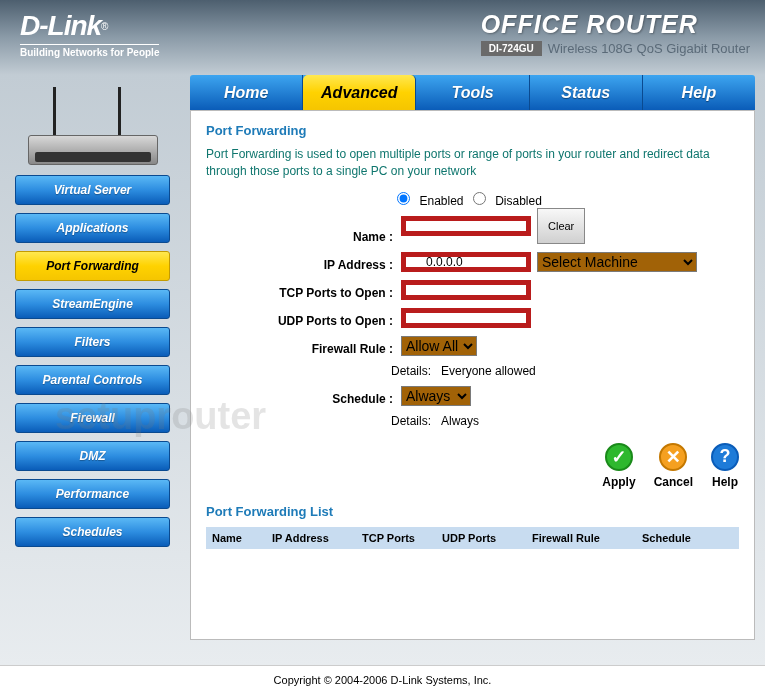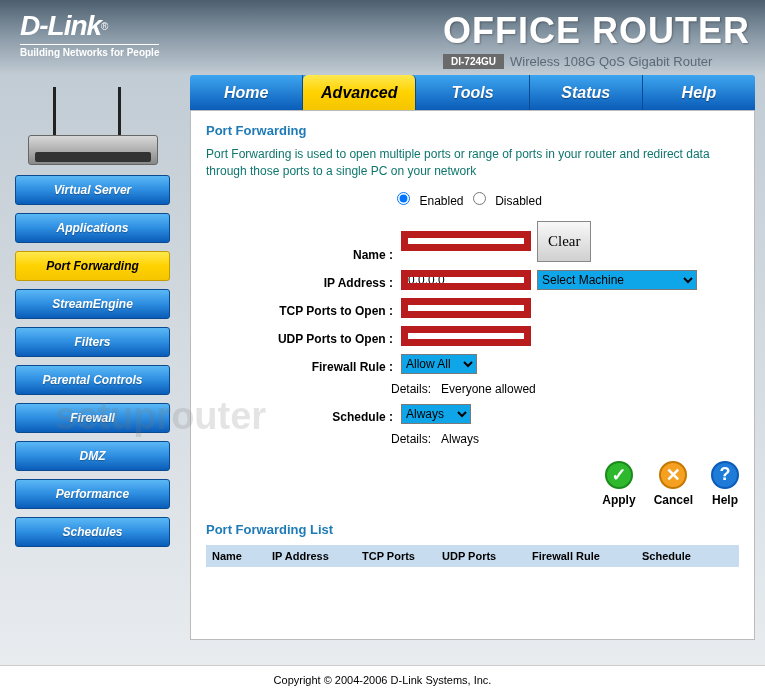--- a/index.html
+++ b/index.html
@@ -5,21 +5,21 @@
 * { box-sizing: border-box; margin: 0; padding: 0; }
 body { font-family: Arial, Helvetica, sans-serif; font-size: 12px; background: #fff; }
 .container { width: 765px; background: #fff; }
 .header { height: 75px; background: linear-gradient(to bottom, #4d5f6f 0%, #8b9ba8 50%, #c2ccd4 100%); position: relative; overflow: hidden; }
 .arc { position: absolute; width: 1200px; height: 600px; border-radius: 50%; background: radial-gradient(ellipse at top, rgba(255,255,255,0.15), transparent 60%); top: -500px; left: -200px; }
 .logo { position: absolute; left: 20px; top: 10px; color: white; }
 .logo-main { font-size: 28px; font-weight: bold; font-style: italic; letter-spacing: -1px; }
 .logo-r { font-size: 10px; vertical-align: super; }
 .logo-sub { font-size: 10px; font-weight: bold; border-top: 1px solid white; margin-top: 2px; padding-top: 2px; }
 .title-block { position: absolute; right: 15px; top: 10px; text-align: left; color: white; }
-.title-main { font-size: 36px; font-weight: bold; letter-spacing: 1px; text-shadow: 1px 1px 2px rgba(0,0,0,0.3); }
+.title-main { font-size: 25px; font-weight: bold; letter-spacing: 1px; text-shadow: 1px 1px 2px rgba(0,0,0,0.3); font-style: italic; }
 .model-line { display: flex; align-items: center; gap: 6px; margin-top: 2px; }
 .model-badge { background: #6a6a6a; color: white; font-size: 10px; font-weight: bold; padding: 2px 8px; }
 .model-text { font-size: 13px; color: #5a6a78; font-weight: normal; }
 .layout { display: flex; background: linear-gradient(to bottom, #c2ccd4 0%, #e8ecef 100%); min-height: 590px; }
 .sidebar { width: 185px; padding: 10px 8px; }
 .router-img { width: 150px; height: 80px; margin: 0 auto 10px; position: relative; }
 .router-body { position: absolute; bottom: 0; left: 10px; width: 130px; height: 30px; background: linear-gradient(to bottom, #d8d8d8, #888); border-radius: 3px; border: 1px solid #666; }
 .router-front { position: absolute; bottom: 2px; left: 6px; right: 6px; height: 10px; background: #333; border-radius: 2px; }
 .antenna { position: absolute; bottom: 28px; width: 3px; height: 50px; background: #222; }
 .antenna.a1 { left: 35px; }
@@ -27,28 +27,28 @@
 .nav-btn { display: block; width: 155px; margin: 8px auto; padding: 7px 0; text-align: center; font-size: 12px; font-weight: bold; font-style: italic; color: white; background: linear-gradient(to bottom, #5ab8f5 0%, #2d8de0 50%, #0a5cb8 100%); border: 1px solid #0a4a90; border-radius: 3px; cursor: pointer; text-shadow: 0 1px 1px rgba(0,0,0,0.3); }
 .nav-btn.active { color: #000; background: linear-gradient(to bottom, #ffe850 0%, #ffd200 50%, #f5c500 100%); border-color: #c49b00; text-shadow: none; }
 .content-wrap { flex: 1; padding: 0 10px 10px 5px; }
 .tabs { display: flex; height: 35px; background: linear-gradient(to bottom, #3da5f0, #0a5cb8); border-radius: 3px 3px 0 0; overflow: hidden; }
 .tab { flex: 1; display: flex; align-items: center; justify-content: center; font-size: 16px; font-weight: bold; font-style: italic; color: white; border-right: 1px solid #0a4a90; cursor: pointer; text-shadow: 0 1px 1px rgba(0,0,0,0.4); }
 .tab:last-child { border-right: none; }
 .tab.active { color: #000; background: linear-gradient(to bottom, #ffe850 0%, #ffd200 50%, #f5c500 100%); text-shadow: none; border-radius: 5px 5px 0 0; }
 .content { background: white; border: 1px solid #bbb; padding: 12px 15px; min-height: 530px; }
 .section-title { color: #1e7bb8; font-size: 13px; font-weight: bold; margin-bottom: 8px; }
 .description { font-size: 12px; color: #0f766e; margin-bottom: 12px; line-height: 1.4; }
-.radio-row { text-align: center; margin-bottom: 13px; font-size: 12px; }
+.radio-row { text-align: center; margin-bottom: 0; font-size: 12px; }
 .radio-row label { margin: 0 6px; }
 .form-row { display: flex; align-items: flex-end; margin-bottom: 8px; }
 .form-label { width: 195px; text-align: right; padding-right: 8px; font-size: 12px; font-weight: bold; }
 .form-controls { flex: 1; display: flex; align-items: center; gap: 6px; }
-input[type=text] { border: 7px solid #b91c1c; padding: 2px 0; font-size: 12px; height: 20px; }
-select { border: 1px solid #7a7a7a; font-size: 12px; height: 20px; background: #0ea5e9; }
-.btn-gray { background: linear-gradient(to bottom, #f8f8f8, #d0d0d0); border: 1px solid #888; padding: 11px 10px; font-size: 15px; cursor: pointer; font-family: Liberation Serif, serif; }
+input[type=text] { border: 5px solid #b91c1c; padding: 2px 20px; font-size: 12px; height: 20px; }
+select { border: 1px solid #7a7a7a; font-size: 14px; height: 20px; background: #a16207; }
+.btn-gray { background: linear-gradient(to bottom, #f8f8f8, #d0d0d0); border: 1px solid #888; padding: 11px 10px; font-size: 11px; cursor: pointer; }
 .details-row { display: flex; margin-bottom: 8px; }
 .details-label { width: 235px; text-align: right; padding-right: 10px; font-size: 12px; }
 .details-val { flex: 1; font-size: 12px; }
 .action-row { display: flex; justify-content: flex-end; gap: 18px; margin: 15px 0; }
 .action-btn { text-align: center; cursor: pointer; }
 .action-icon { width: 28px; height: 28px; border-radius: 50%; margin: 0 auto 4px; display: flex; align-items: center; justify-content: center; font-size: 18px; font-weight: bold; color: white; border: 2px solid; }
 .icon-apply { background: #2eb82e; border-color: #1a8a1a; }
 .icon-cancel { background: #f5a020; border-color: #c47800; }
 .icon-help { background: #1e7bd8; border-color: #0a5cb8; }
 .action-label { font-size: 12px; font-weight: bold; }

